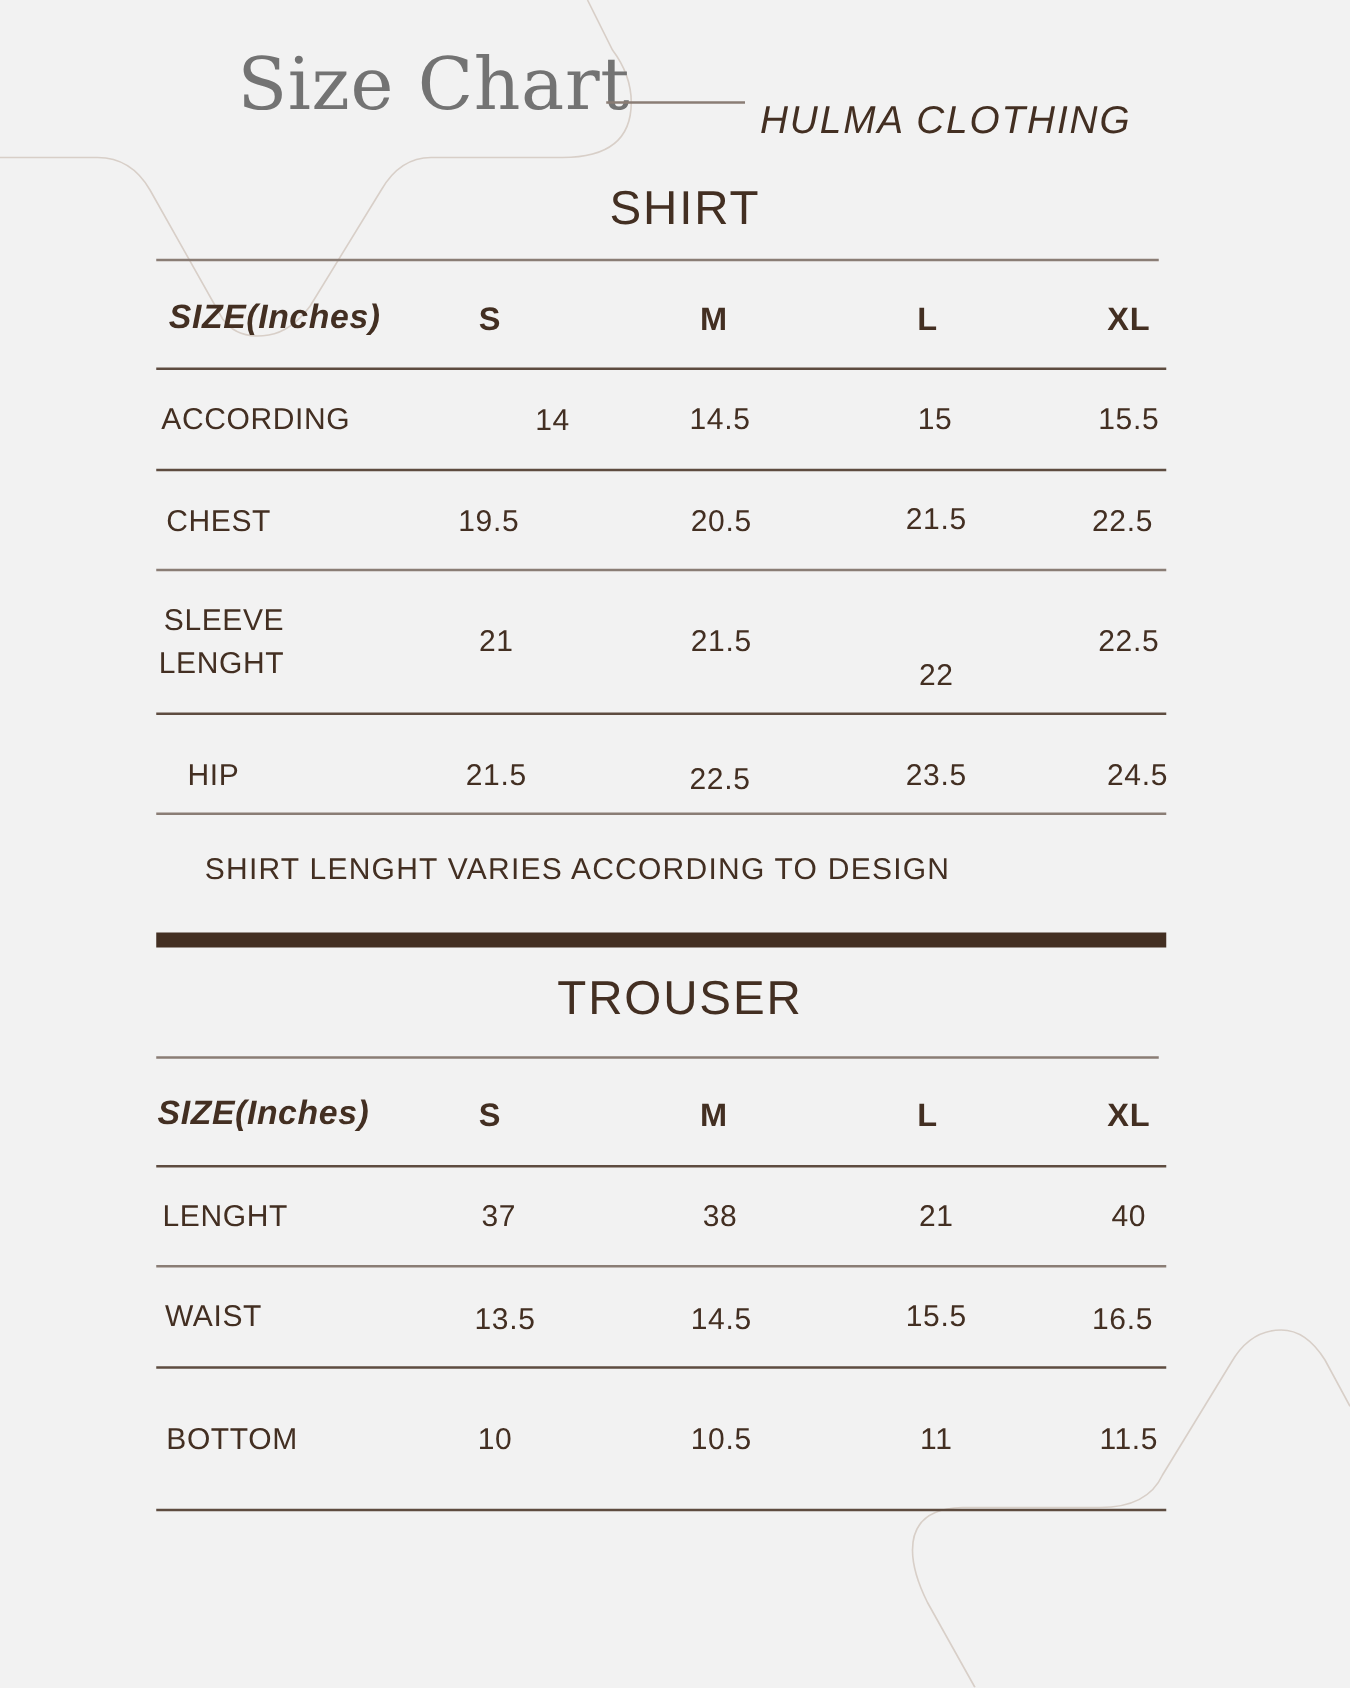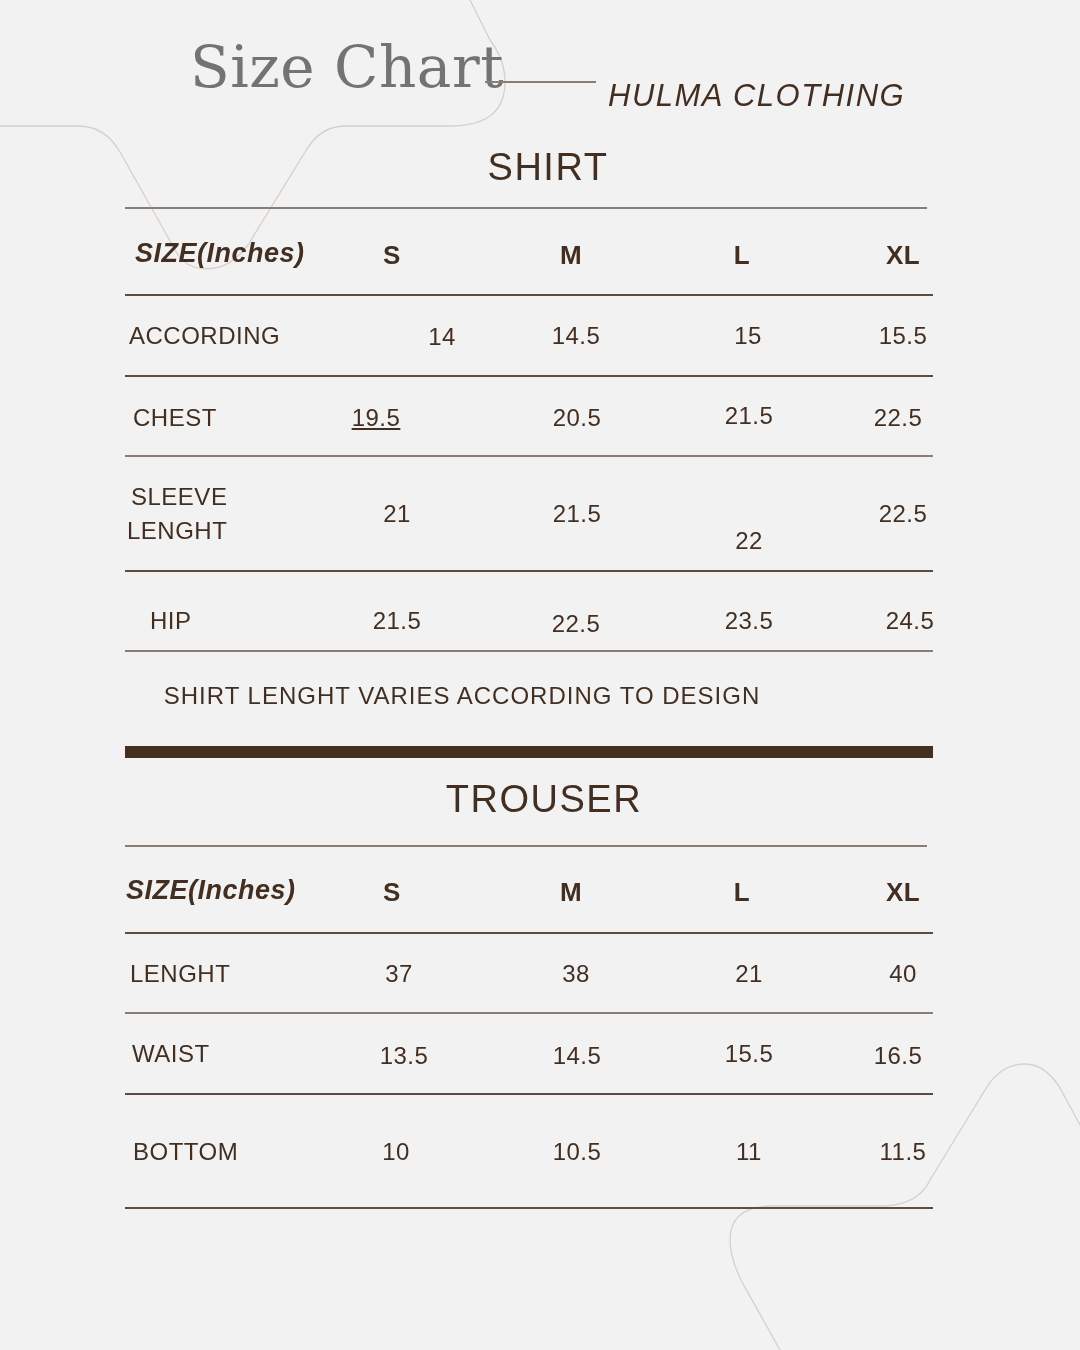--- a/index.html
+++ b/index.html
@@ -65,21 +65,21 @@
   <span class="cell" style="left:129px; top:324px;">ACCORDING</span>
   <span class="cell c" style="left:398px; top:325px;margin-left:44px;">14</span>
   <span class="cell c" style="left:576px; top:324px;">14.5</span>
   <span class="cell c" style="left:748px; top:324px;">15</span>
   <span class="cell c" style="left:903px; top:324px;">15.5</span>
 </div>
 <div class="hline dark" style="top:375px;"></div>
 
 <div>
   <span class="cell" style="left:133px; top:406px;">CHEST</span>
-  <span class="cell c" style="left:376px; top:406px;text-decoration:underline;">19.5</span>
+  <span class="cell c" style="left:391px; top:406px;">19.5</span>
   <span class="cell c" style="left:577px; top:406px;">20.5</span>
   <span class="cell c" style="left:749px; top:404px;">21.5</span>
   <span class="cell c" style="left:898px; top:406px;">22.5</span>
 </div>
 <div class="hline" style="top:455px;"></div>
 
 <div>
   <span class="cell" style="left:131px; top:485px;">SLEEVE</span>
   <span class="cell" style="left:127px; top:519px;">LENGHT</span>
   <span class="cell c" style="left:397px; top:502px;">21</span>

